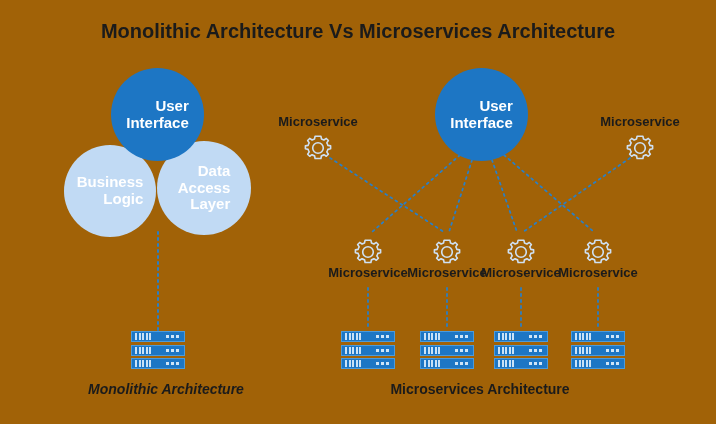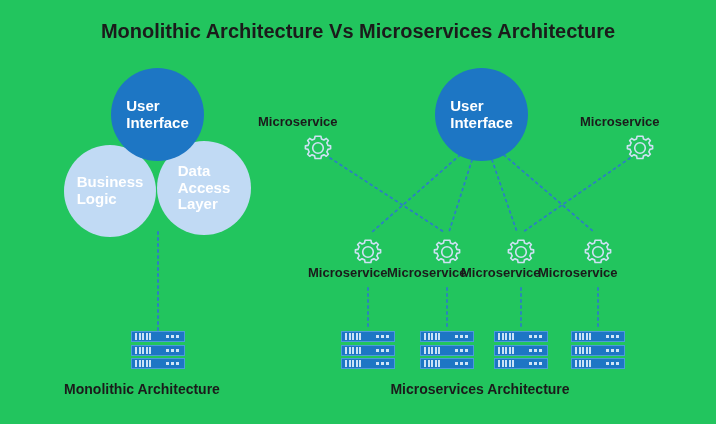--- a/index.html
+++ b/index.html
@@ -10,40 +10,40 @@
     width: 716px;
     height: 424px;
     background: #eff5fd;
     font-family: "Liberation Sans", sans-serif;
     overflow: hidden;
   }
   #canvas {
     position: relative;
     width: 716px;
     height: 424px;
-    background: #22c55e;
+    background: #a16207;
   }
   #title {
     position: absolute;
     left: 0;
     top: 20px;
     width: 716px;
     text-align: center;
     font-size: 20px;
     font-weight: bold;
     color: #1b1b1b;
     letter-spacing: 0px;
   }
   .circle {
     position: absolute;
     border-radius: 50%;
     display: flex;
     align-items: center;
     justify-content: center;
-    text-align: left;
+    text-align: right;
     color: #ffffff;
     line-height: 1.12;
   }
   .circle-dark {
     background: #1d76c4;
     font-size: 15px;
     font-weight: bold;
     z-index: 3;
   }
   .circle-light {
@@ -51,20 +51,21 @@
     font-size: 15px;
     font-weight: bold;
     z-index: 2;
   }
   .ms-label {
     position: absolute;
     font-size: 13px;
     font-weight: bold;
     color: #1b1b1b;
     white-space: nowrap;
+    text-align: center;
   }
   .section-label {
     position: absolute;
     font-size: 14px;
     font-weight: bold;
     color: #1b1b1b;
     white-space: nowrap;
     text-align: center;
   }
   .gear {
@@ -208,21 +209,21 @@
           <i></i>
         </span>
       <span class="dots">
           <i></i>
           <i></i>
           <i></i>
         </span>
     </div>
   </div>
 
-  <div class="section-label" style="left:17px; top:381px; width:250px;">Monolithic Architecture</div>
+  <div class="section-label" style="left:41px; top:381px; width:250px;font-style:italic;">Monolithic Architecture</div>
 
   <div class="circle circle-dark" style="left:435px; top:68px; width:93px; height:93px;">
     <span>
       <span>User</span><br>
       <span>Interface</span>
     </span>
   </div>
 
   <div class="ms-label" style="left:258px; top:114px; width:120px;">Microservice</div>
   <div class="gear" style="left:301px; top:131px;">

